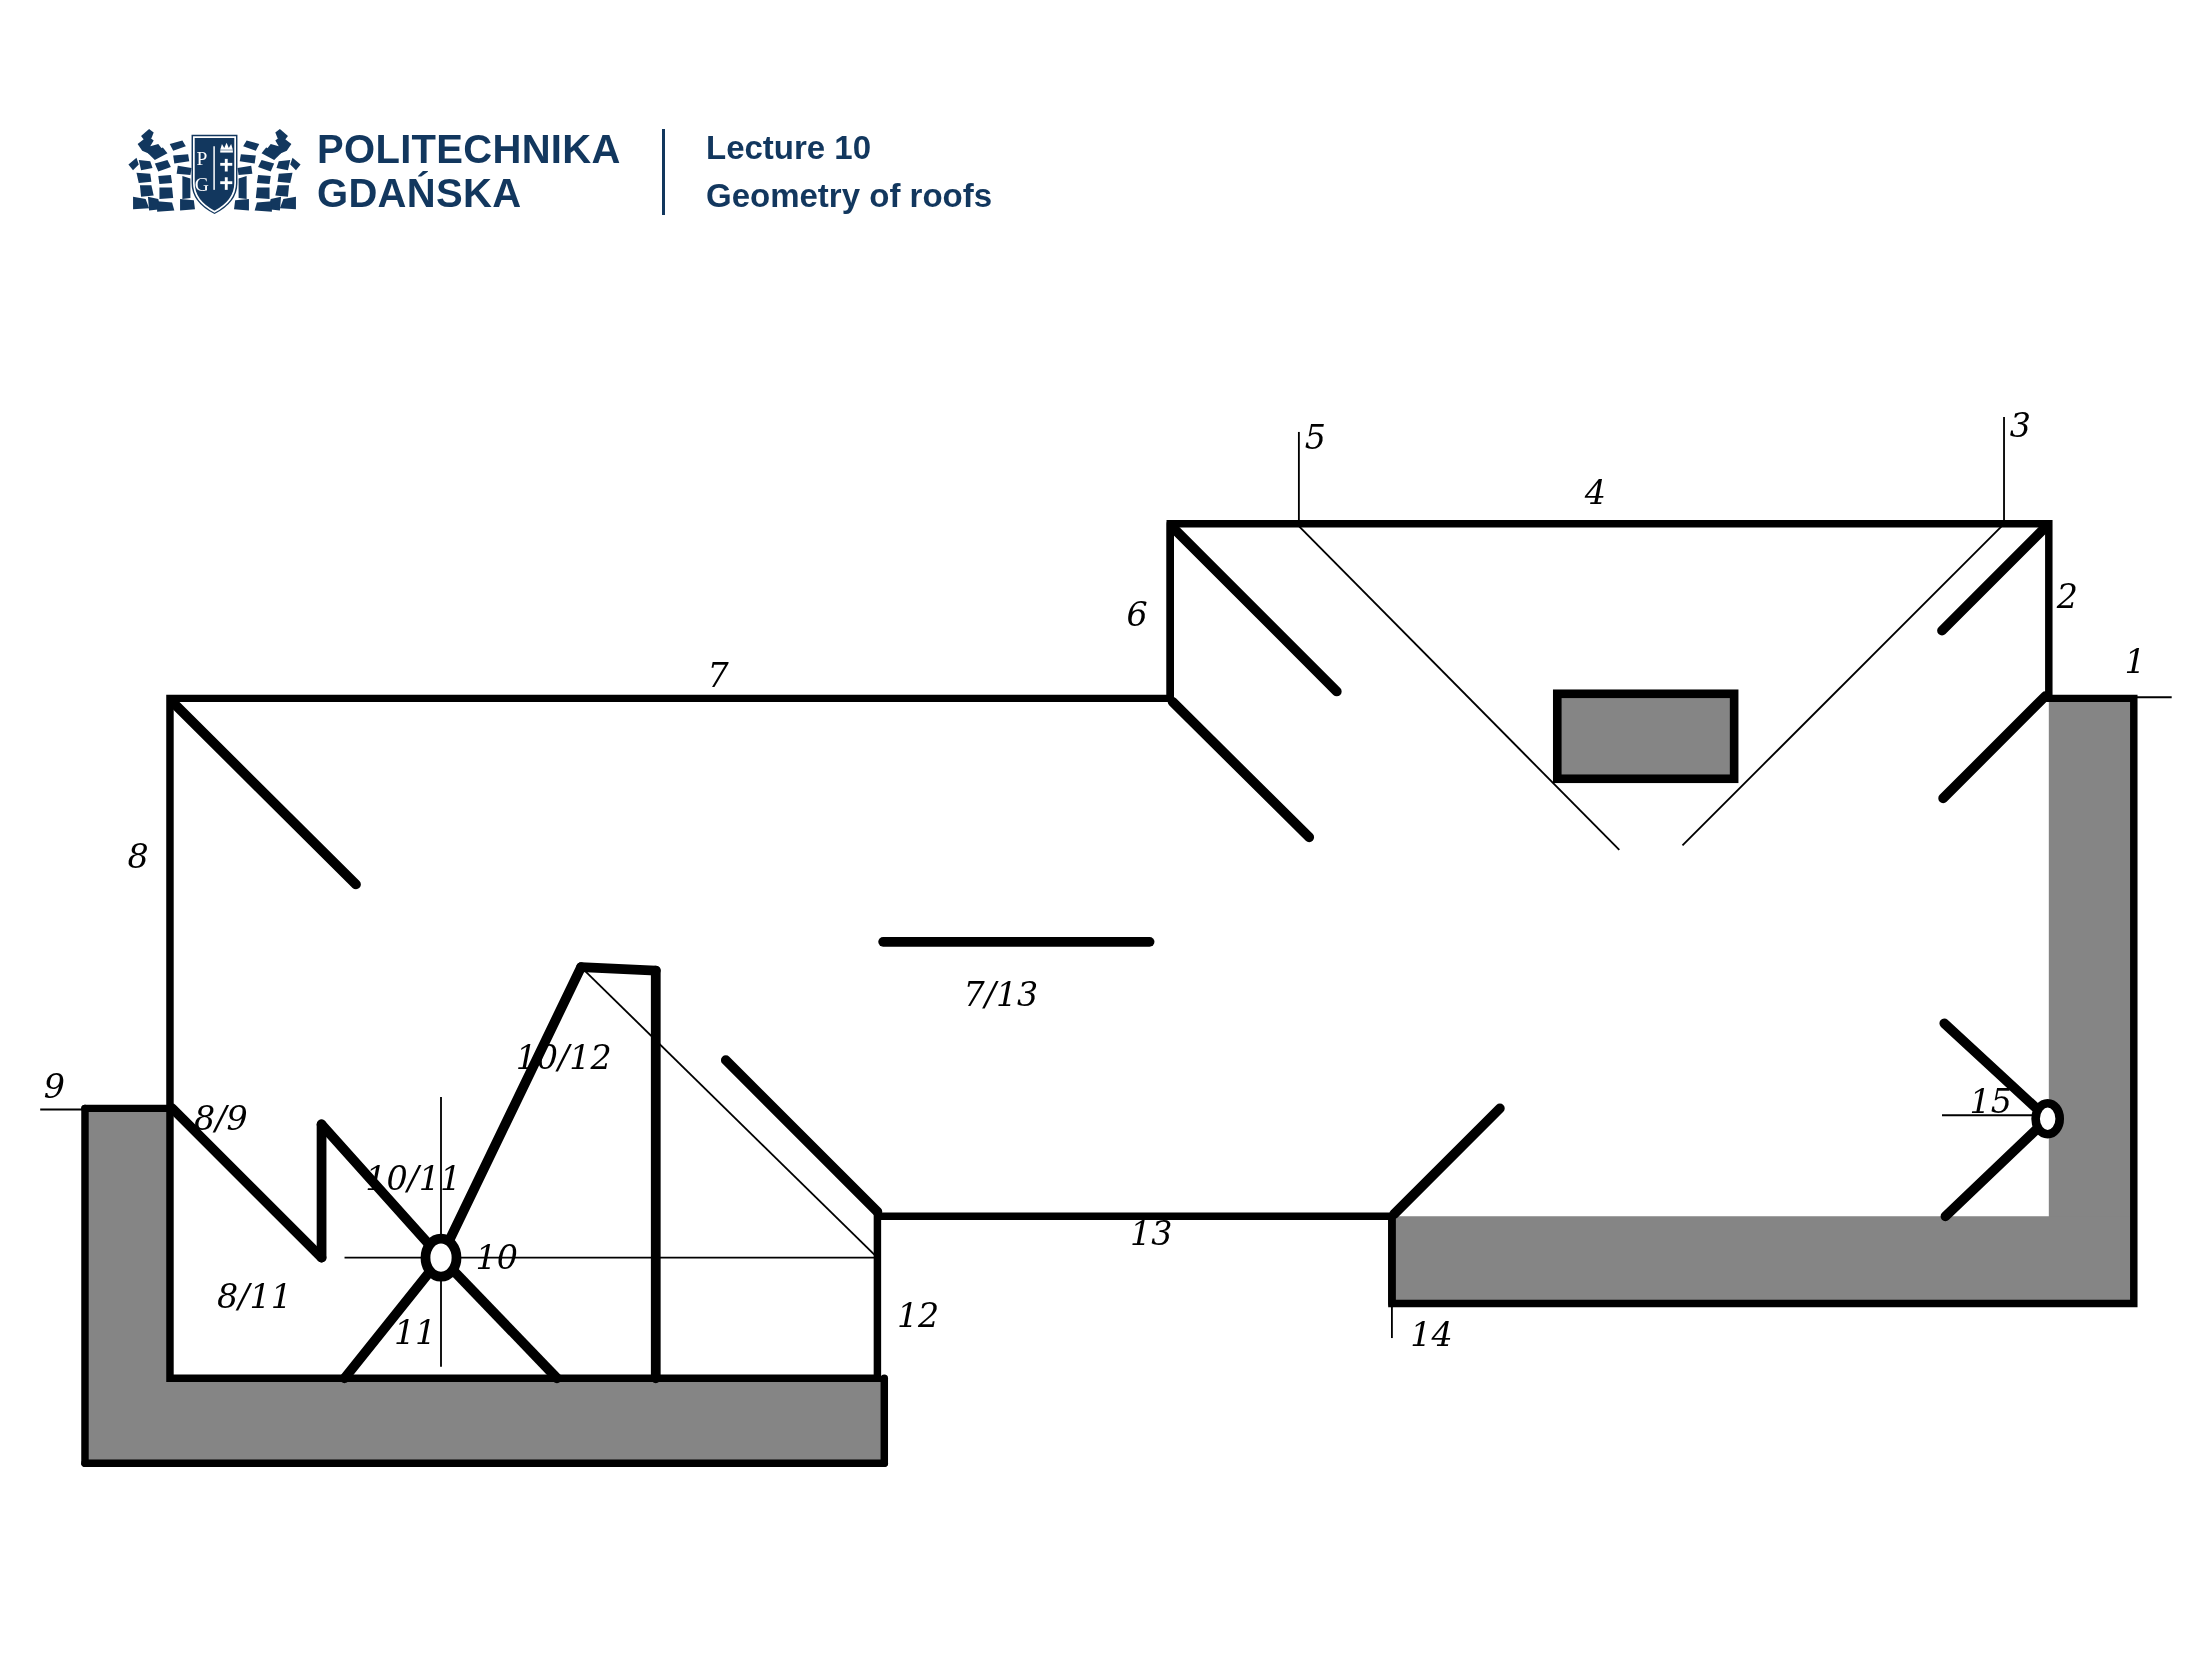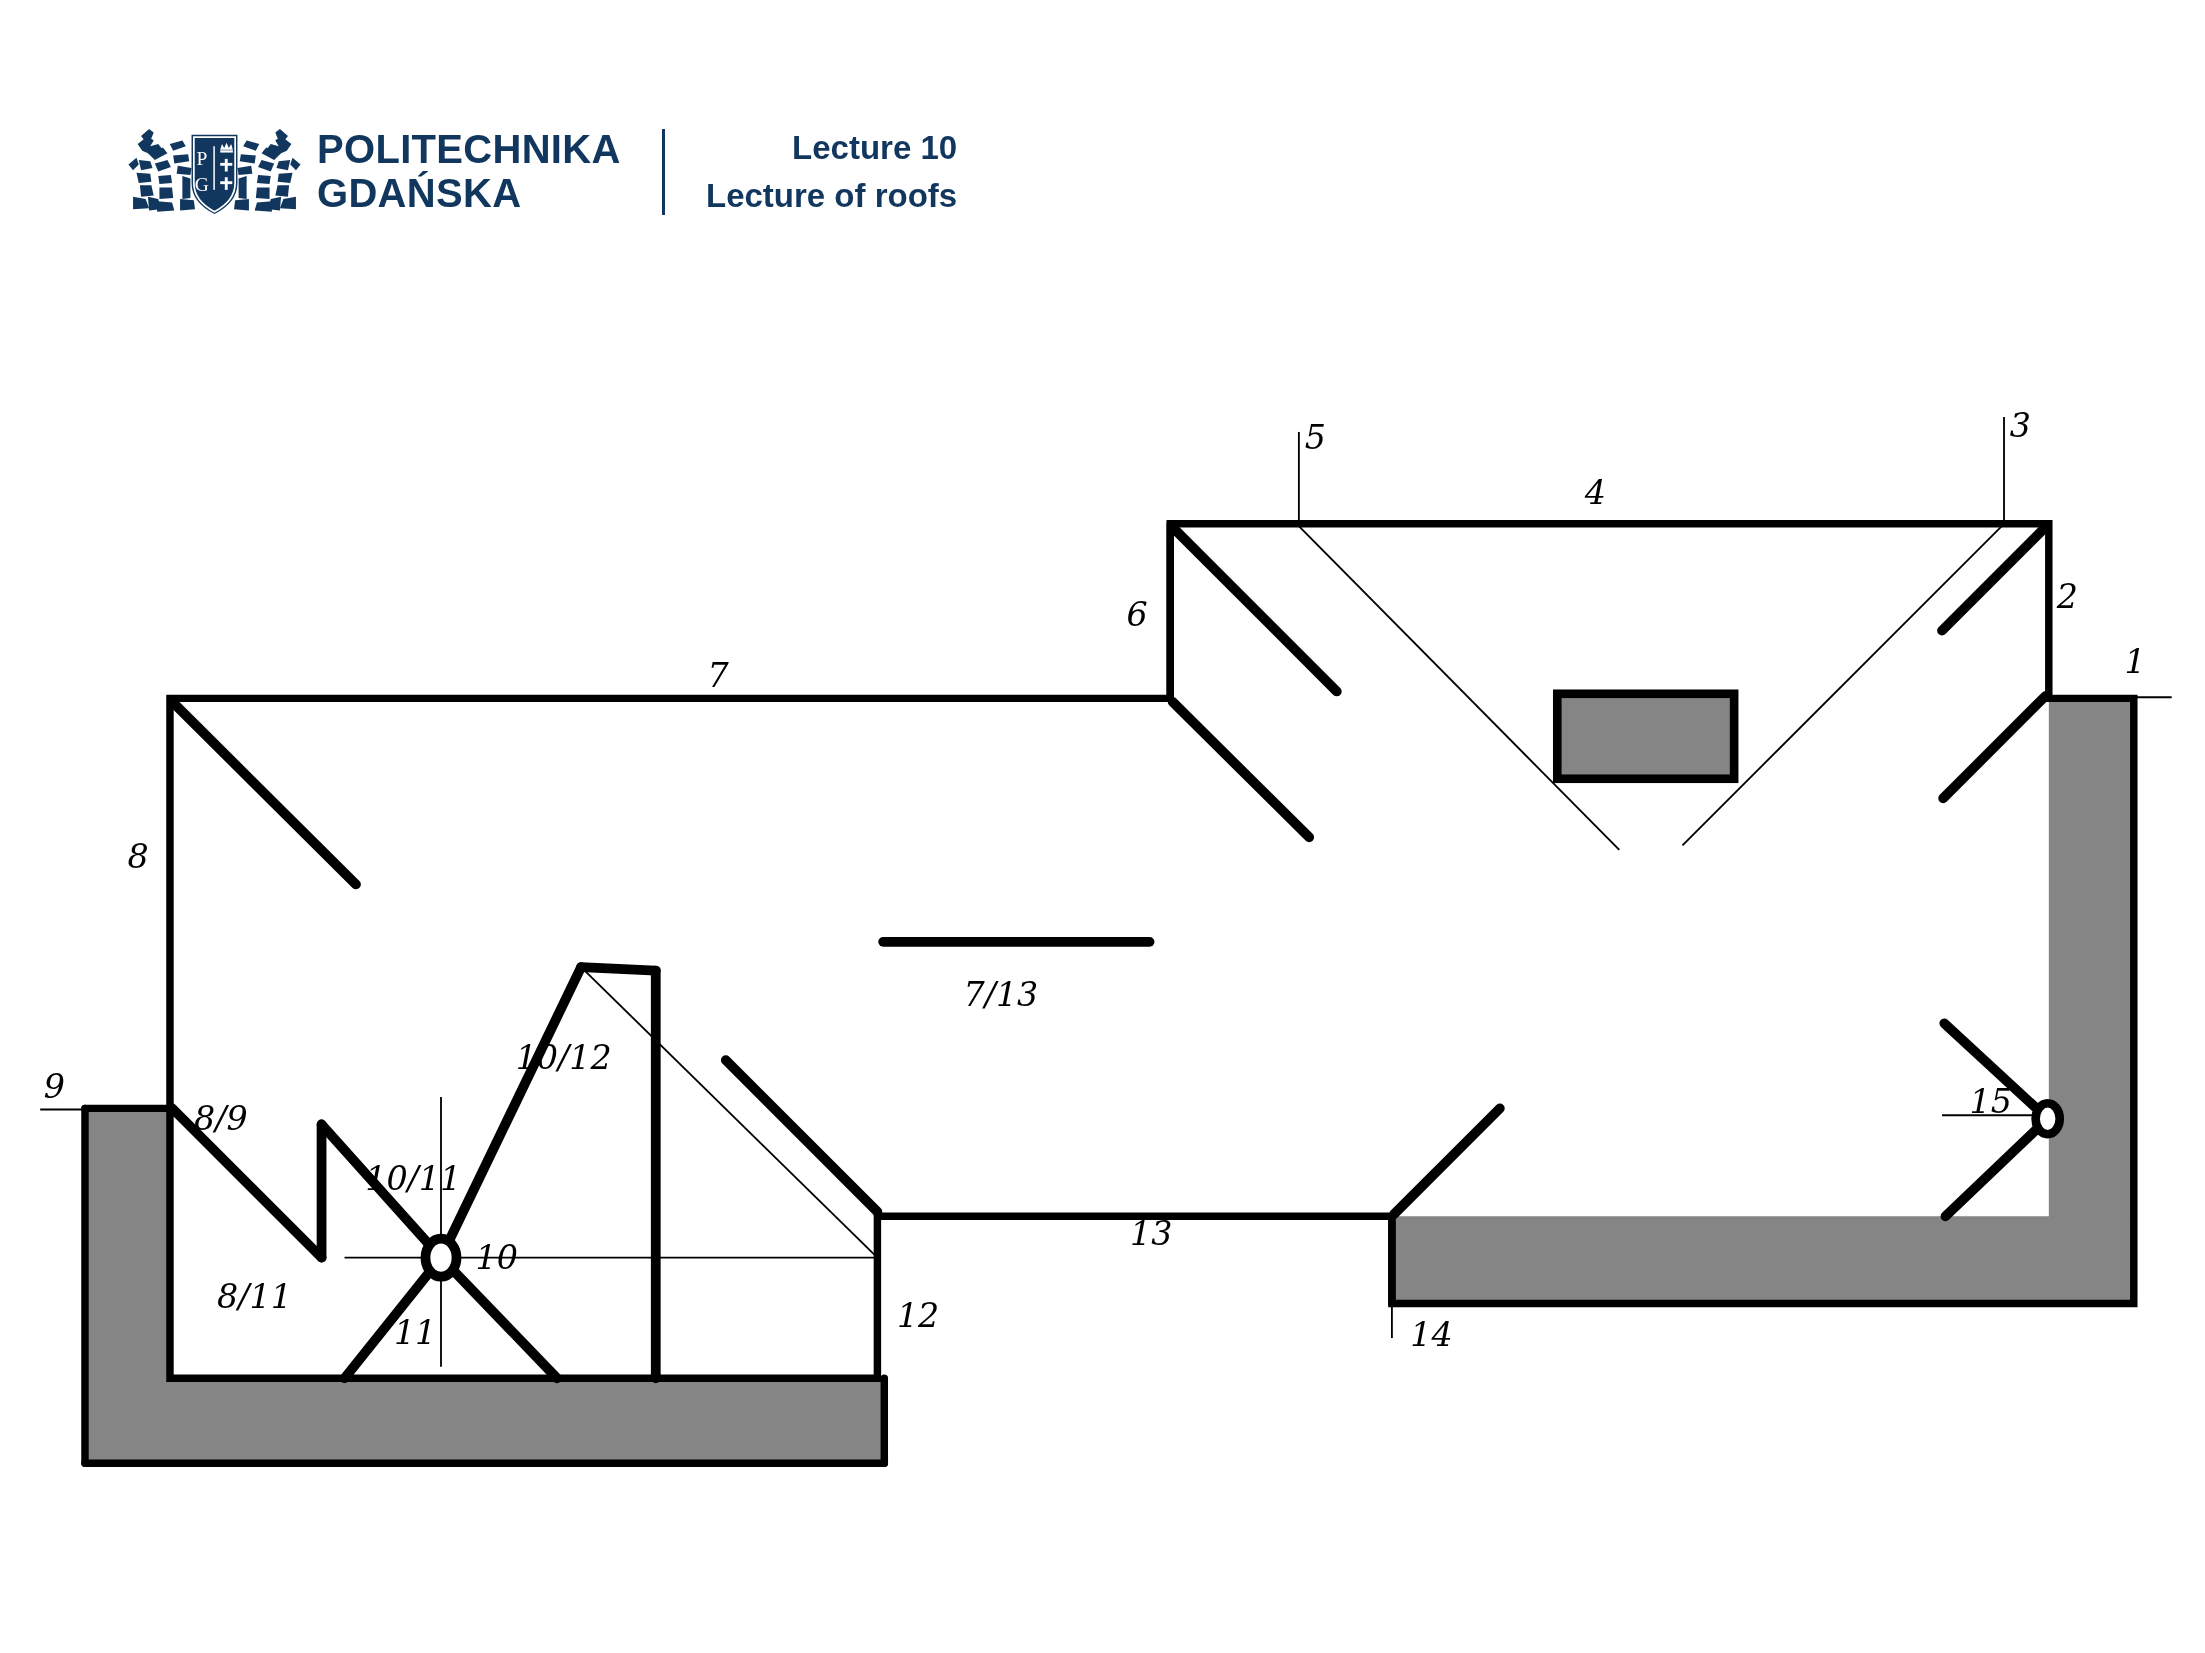--- a/index.html
+++ b/index.html
@@ -46,21 +46,21 @@
     margin-left: 41px;
     margin-right: 41px;
     flex: 0 0 auto;
   }
   #lecture-text {
     color: #12375e;
     font-weight: bold;
     font-size: 33px;
     line-height: 1.45;
   }
-  #lecture-text .lec-line { display: block; white-space: nowrap; text-align: right; }
+  #lecture-text .lec-line { display: block; white-space: nowrap; }
 
   
   #drawing {
     position: absolute;
     left: 0;
     top: 0;
     width: 2205px;
     height: 1654px;
   }
   .lbl {
@@ -145,21 +145,21 @@
 
     <div id="brand-text">
       <span class="brand-line">POLITECHNIKA</span>
       <span class="brand-line">GDAŃSKA</span>
     </div>
 
     <div id="divider-rule"></div>
 
     <div id="lecture-text">
       <span class="lec-line">Lecture 10</span>
-      <span class="lec-line">Lecture of roofs</span>
+      <span class="lec-line">Geometry of roofs</span>
     </div>
   </div>
 
   <svg id="drawing" viewBox="0 0 3840 2880">
 
     <g>
 
       <polygon points="3568,1216 3716,1216 3716,2270 3568,2270" fill="#858585"></polygon>
 
       <polygon points="2424,2118 3716,2118 3716,2270 2424,2270" fill="#858585"></polygon>

